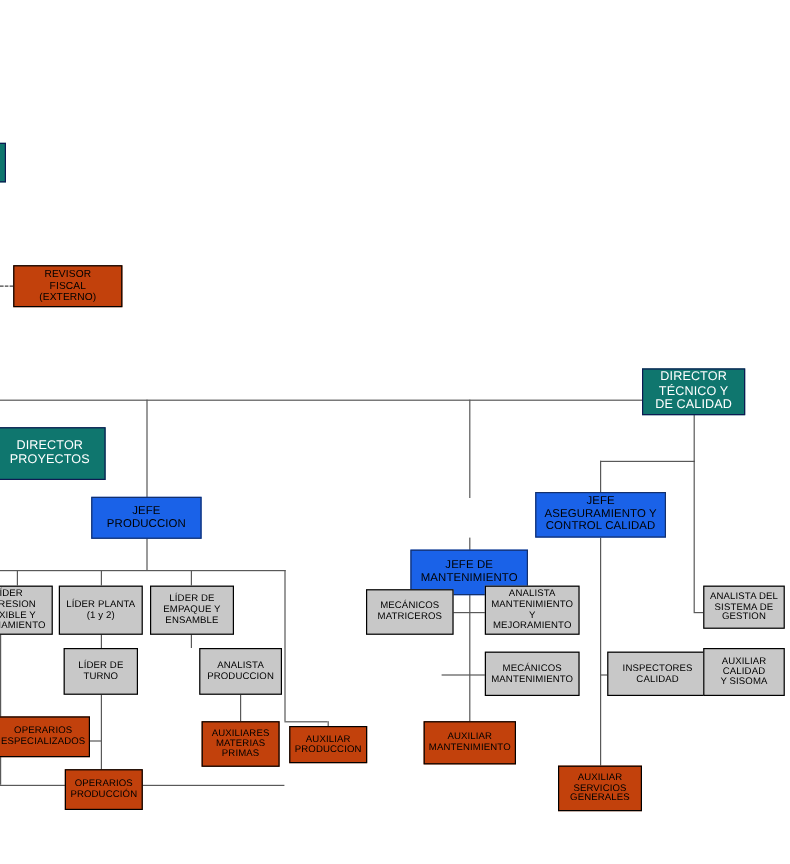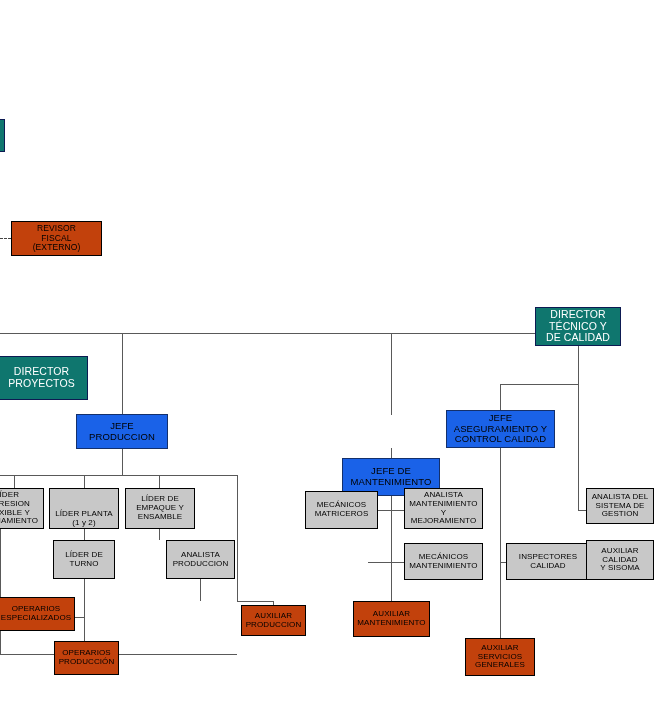--- a/index.html
+++ b/index.html
@@ -159,21 +159,21 @@
 ASEGURAMIENTO Y
 CONTROL CALIDAD</span>
   </div>
 
   <div class="node n-gray" style="left:-30px; top:488px; width:74px; height:41px;">
     <span>LÍDER IMPRESION
 FLEXIBLE Y
 LAMINAMIENTO</span>
   </div>
 
-  <div class="node n-gray" style="left:49px; top:488px; width:70px; height:41px;align-items:flex-end;">
+  <div class="node n-gray" style="left:49px; top:488px; width:70px; height:41px;">
     <span>LÍDER PLANTA
 (1 y 2)</span>
   </div>
 
   <div class="node n-gray" style="left:125px; top:488px; width:70px; height:41px;">
     <span>LÍDER DE
 EMPAQUE Y
 ENSAMBLE</span>
   </div>
 
@@ -190,20 +190,25 @@
   <div class="node n-white" style="left:-3px; top:597px; width:78px; height:34px;">
     <span>OPERARIOS
 ESPECIALIZADOS</span>
   </div>
 
   <div class="node n-white" style="left:54px; top:641px; width:65px; height:34px;">
     <span>OPERARIOS
 PRODUCCIÓN</span>
   </div>
 
+  <div class="node n-white" style="left:168px; top:601px; width:65px; height:38px;">
+    <span>AUXILIARES
+MATERIAS
+PRIMAS</span>
+  </div>
 
   <div class="node n-white" style="left:241px; top:605px; width:65px; height:31px;">
     <span>AUXILIAR
 PRODUCCION</span>
   </div>
 
   <div class="node n-gray" style="left:305px; top:491px; width:73px; height:38px;">
     <span>MECÁNICOS
 MATRICEROS</span>
   </div>

